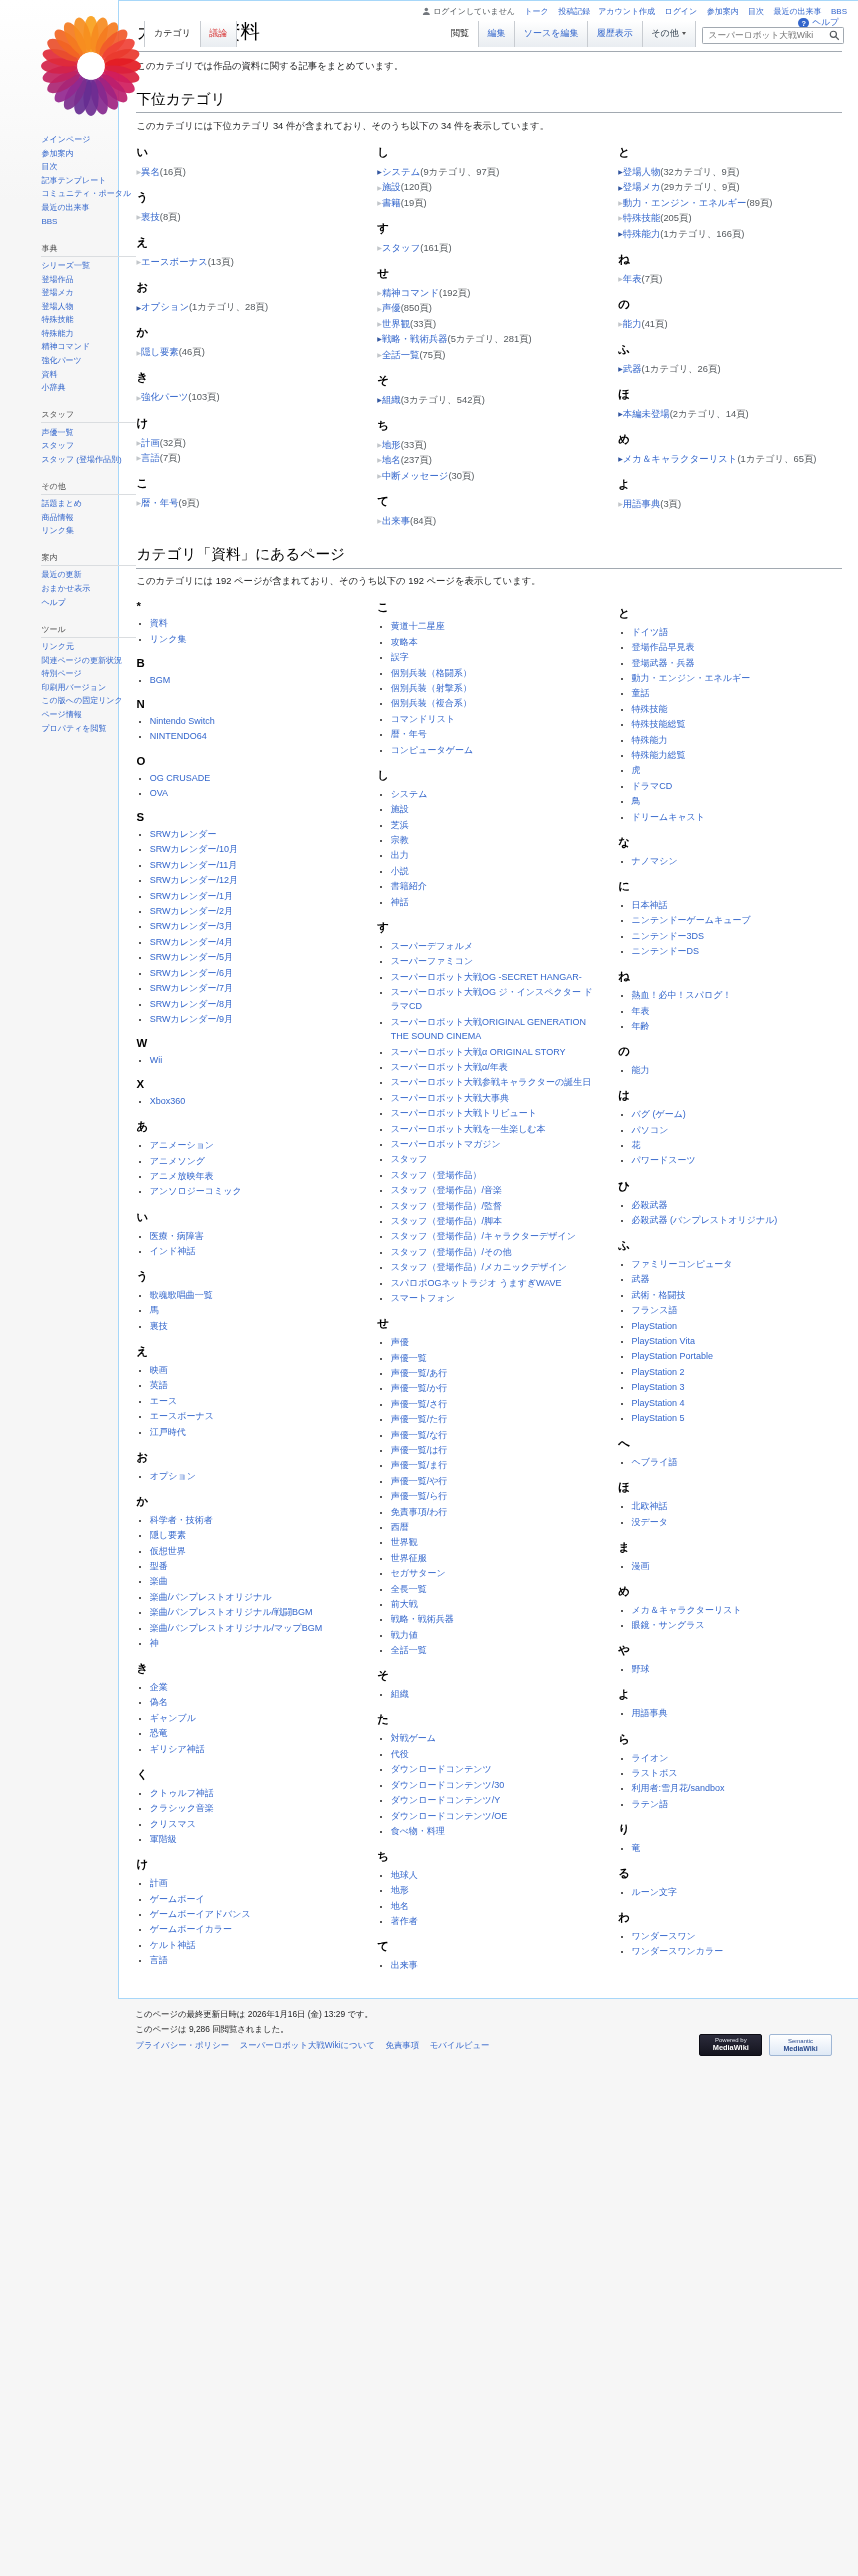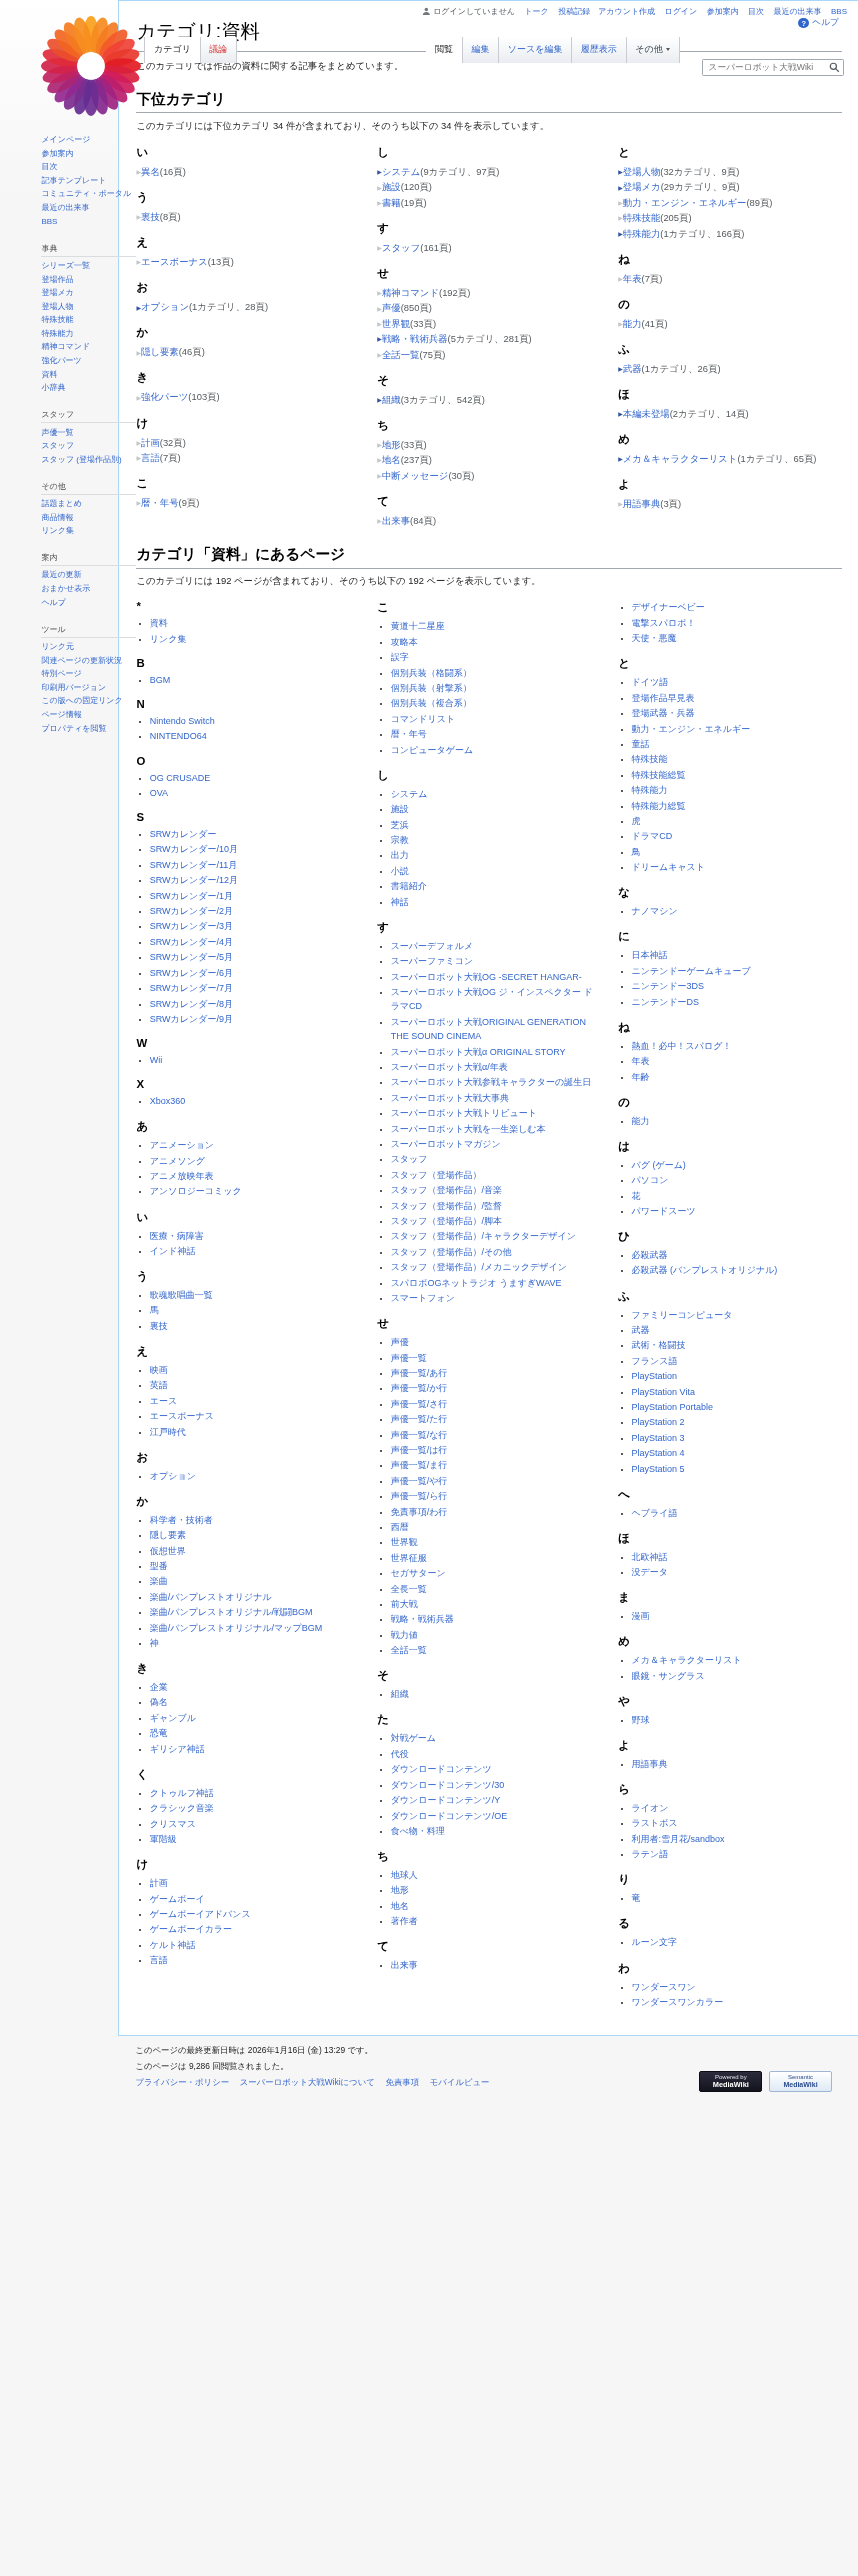--- a/index.html
+++ b/index.html
@@ -12,21 +12,21 @@
   .top-fade{position:absolute;top:0;left:0;width:859px;height:201px;
     background:linear-gradient(to bottom,#ffffff 0%,#f6f6f6 100%);}
   a{text-decoration:none;color:#3366cc;cursor:pointer;}
   
   #mw-head{position:absolute;top:0;left:135px;right:0;z-index:3;}
   .personal{display:flex;justify-content:flex-end;align-items:center;
     gap:9.4px;font-size:8px;padding:6px 12px 0 0;color:#54595d;}
   .personal a{color:#3366cc;}
   .user-ico{width:8.7px;height:8.7px;display:inline-block;vertical-align:-1.3px;margin-right:2.7px;}
   .head-row{display:flex;justify-content:space-between;align-items:flex-end;margin-top:4px;}
-  .tabs{display:flex;align-items:flex-end;list-style:none;margin:16px;padding:0;}
+  .tabs{display:flex;align-items:flex-end;list-style:none;margin:0;padding:0;}
   .tab{font-size:9px;padding:6px 8.7px 6.7px;background:linear-gradient(#ffffff,#e9edf1);
     border-right:0.7px solid #c8ccd1;color:#3366cc;white-space:nowrap;}
   .tabs-left{margin-left:9.4px;}
   .tabs-left .tab:first-child{border-left:0.7px solid #c8ccd1;}
   .tab.active{background:#ffffff;color:#222;border-bottom:0;}
   .tab.rednew{color:#d73333;}
   .tab.menu{color:#33414f;}
   .caret{display:inline-block;width:0;height:0;border-left:2.7px solid transparent;
     border-right:2.7px solid transparent;border-top:3.3px solid #555;margin-left:3.3px;vertical-align:1.3px;}
   .search-wrap{position:relative;margin:0 14.7px 2.7px 6.7px;}
@@ -44,21 +44,21 @@
   .portal a{color:#3366cc;}
   
   #content{margin-left:118px;background:#fff;border:0.7px solid #a7d7f9;border-right:0;
     padding:12px 17.4px 23px 17.4px;position:relative;z-index:1;min-height:1993px;box-sizing:border-box;}
   .helpbox{position:absolute;top:16px;right:20px;font-size:8.7px;display:flex;align-items:center;gap:3.3px;}
   .help-q{width:10.7px;height:10.7px;border-radius:50%;background:#36c;color:#fff;display:inline-flex;
     align-items:center;justify-content:center;font-size:7.4px;font-weight:bold;}
   h1{font-size:19.4px;font-weight:normal;margin:5.3px 0 8px;padding-bottom:5.3px;
     border-bottom:0.7px solid #a2a9b1;color:#000;}
   .intro{font-size:9.4px;margin:2.7px 0 14.7px;}
-  h2{font-size:14.7px;font-weight:bold;margin:17.4px 0 6.7px;padding-bottom:3.3px;
+  h2{font-size:14.7px;font-weight:normal;margin:17.4px 0 6.7px;padding-bottom:3.3px;
     border-bottom:0.7px solid #a2a9b1;color:#000;}
   .count-note{font-size:9.4px;margin:5.3px 0 6.7px;}
   .cols{display:flex;gap:17.4px;align-items:flex-start;}
   .col{flex:1 1 0;min-width:0;}
   .letter{font-size:11.4px;font-weight:bold;margin:10.7px 0 4px;color:#000;}
   .letter.first{margin-top:5.3px;}
   
   .subrow{font-size:9.4px;line-height:15.4px;display:flex;align-items:baseline;}
   .tri{font-size:6px;line-height:1;position:relative;top:-0.7px;flex:0 0 auto;}
   .tri.exp{color:#3356a0;}
@@ -631,25 +631,20 @@
           <li><a>地形</a></li>
           <li><a>地名</a></li>
           <li><a>著作者</a></li>
         </ul>
         <h3 class="letter">て</h3>
         <ul class="pagelist">
           <li><a>出来事</a></li>
         </ul>
       </div>
       <div class="col">
-        <ul class="pagelist" style="margin-top: 5.3px;">
-          <li><a>デザイナーベビー</a></li>
-          <li><a>電撃スパロボ！</a></li>
-          <li><a>天使・悪魔</a></li>
-        </ul>
         <h3 class="letter">と</h3>
         <ul class="pagelist">
           <li><a>ドイツ語</a></li>
           <li><a>登場作品早見表</a></li>
           <li><a>登場武器・兵器</a></li>
           <li><a>動力・エンジン・エネルギー</a></li>
           <li><a>童話</a></li>
           <li><a>特殊技能</a></li>
           <li><a>特殊技能総覧</a></li>
           <li><a>特殊能力</a></li>

